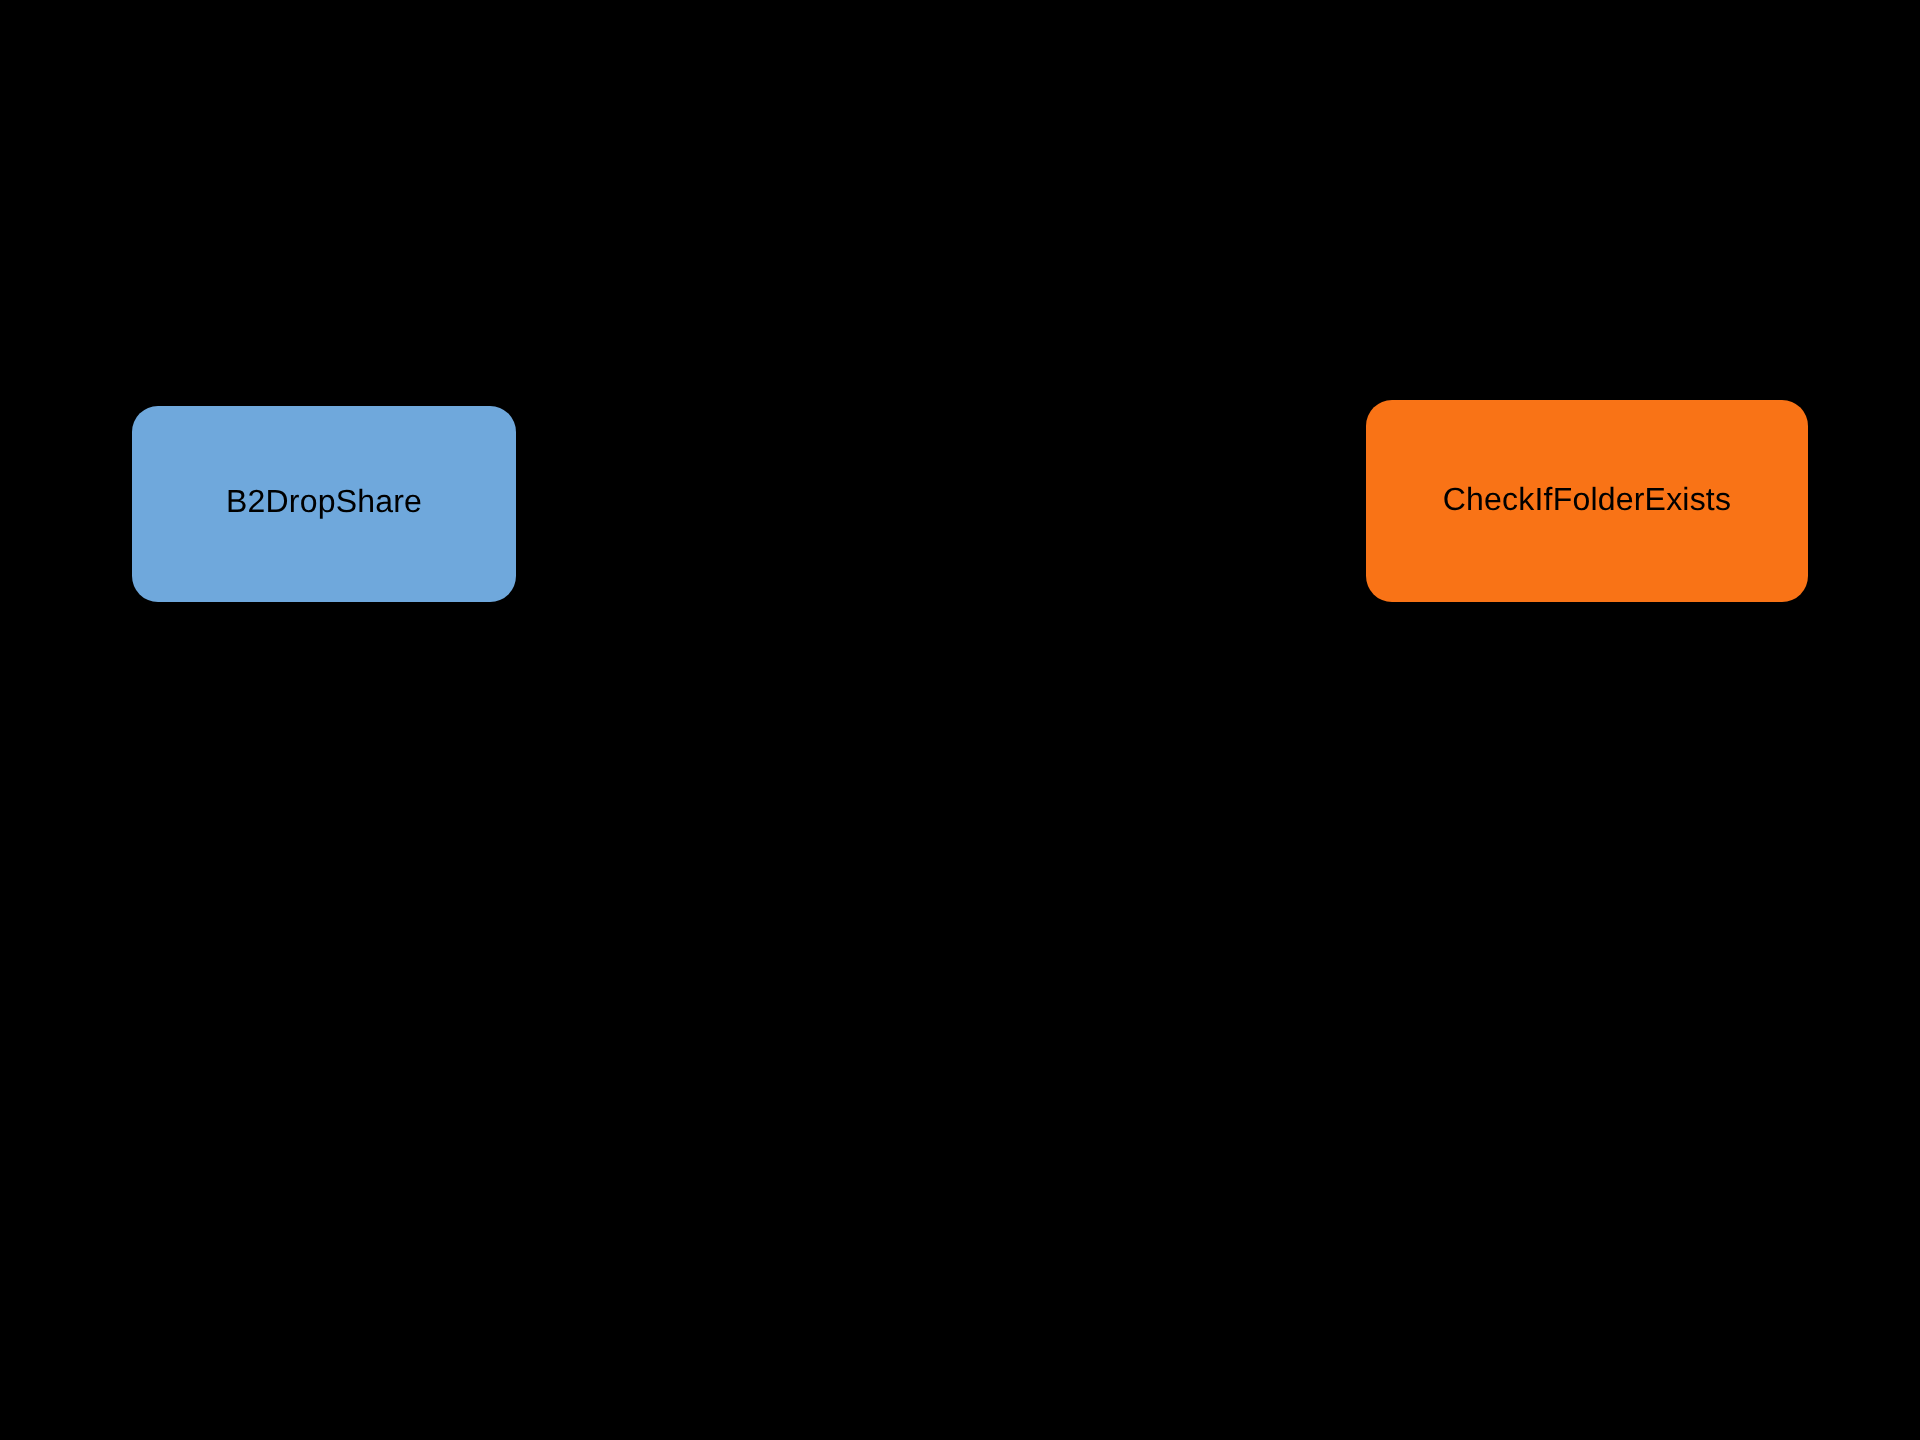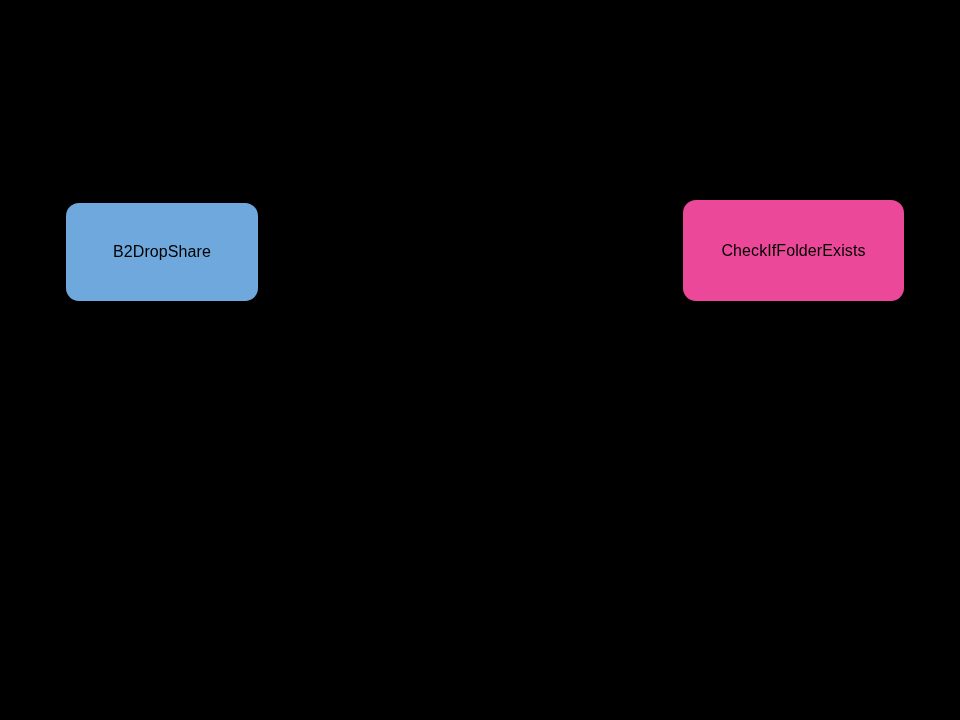--- a/index.html
+++ b/index.html
@@ -45,21 +45,21 @@
     top: 203px;
     width: 192px;
     height: 98px;
     background: #6FA8DC;
   }
   #node-checkiffolderexists {
     left: 683px;
     top: 200px;
     width: 221px;
     height: 101px;
-    background: #ec4899;
+    background: #f97316;
     text-align: center;
   }
 </style>
 </head>
 <body>
 
 <div id="canvas">
 
   <div class="node" id="node-b2dropshare">
     <span class="node-label">B2DropShare</span>

